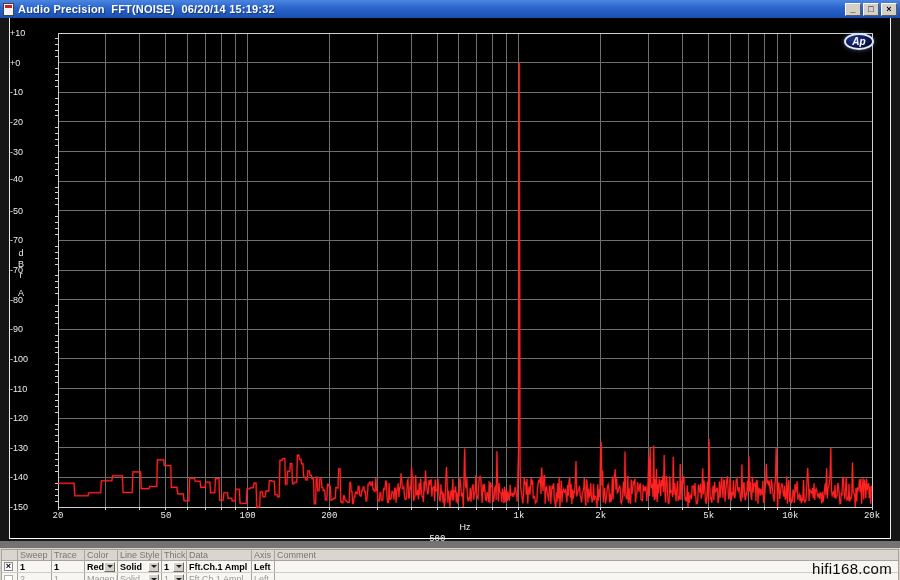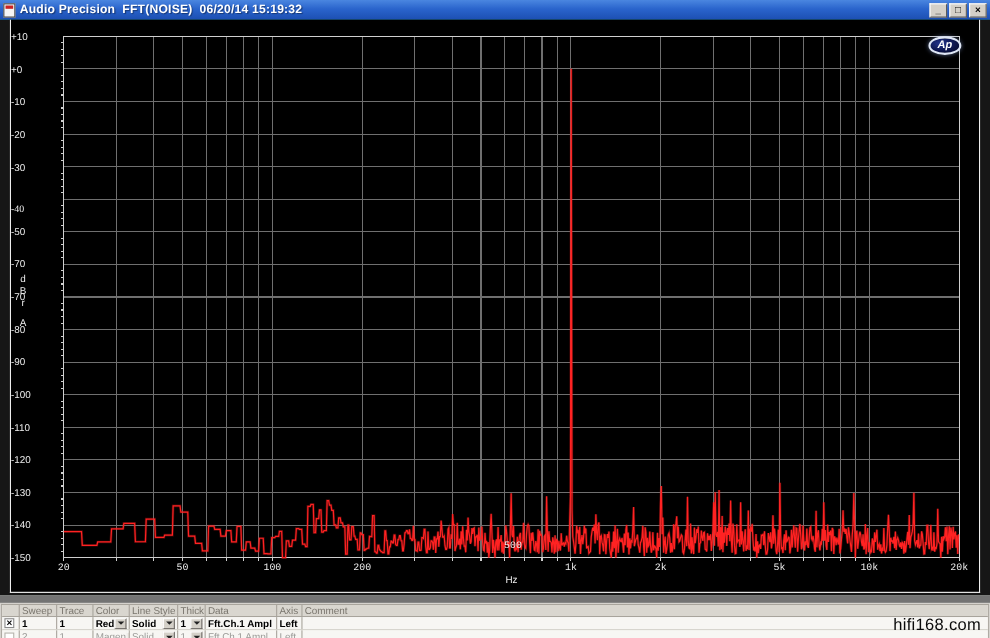--- a/index.html
+++ b/index.html
@@ -218,37 +218,37 @@
           <span>B</span><br>
           <span>r</span>
           <span class="amp">A</span>
         </div>
         <div class="hz-label">Hz</div>
       <div class="ytick" style="top: 10px;">+10</div>
           <div class="ytick" style="top: 39.625px;">+0</div>
           <div class="ytick" style="top: 69.25px;">-10</div>
           <div class="ytick" style="top: 98.875px;">-20</div>
           <div class="ytick" style="top: 128.5px;">-30</div>
-          <div class="ytick" style="top: 167px; font-family: Liberation Serif, serif;">-40</div>
+          <div class="ytick" style="top: 156px;">-40</div>
           <div class="ytick" style="top: 187.75px;">-50</div>
           <div class="ytick" style="top: 217.375px;">-70</div>
           <div class="ytick" style="top: 247px;">-70</div>
           <div class="ytick" style="top: 276.625px;">-80</div>
           <div class="ytick" style="top: 306.25px;">-90</div>
           <div class="ytick" style="top: 335.875px;">-100</div>
           <div class="ytick" style="top: 365.5px;">-110</div>
           <div class="ytick" style="top: 395.125px;">-120</div>
           <div class="ytick" style="top: 424.75px;">-130</div>
           <div class="ytick" style="top: 454.375px;">-140</div>
           <div class="ytick" style="top: 484px;">-150</div>
           <div class="xtick" style="left: 33px; top: 493px;">20</div>
           <div class="xtick" style="left: 140.974px; top: 493px;">50</div>
           <div class="xtick" style="left: 222.654px; top: 493px;">100</div>
           <div class="xtick" style="left: 304.333px; top: 493px;">200</div>
-          <div class="xtick" style="left: 412.308px; top: 473px; margin-left: 29px;">500</div>
+          <div class="xtick" style="left: 412.308px; top: 516px;">500</div>
           <div class="xtick" style="left: 493.987px; top: 493px;">1k</div>
           <div class="xtick" style="left: 575.667px; top: 493px;">2k</div>
           <div class="xtick" style="left: 683.641px; top: 493px;">5k</div>
           <div class="xtick" style="left: 765.321px; top: 493px;">10k</div>
           <div class="xtick" style="left: 847px; top: 493px;">20k</div>
         </div>
       <div class="ap-logo">
         <span>Ap</span>
       </div>
     </div>

